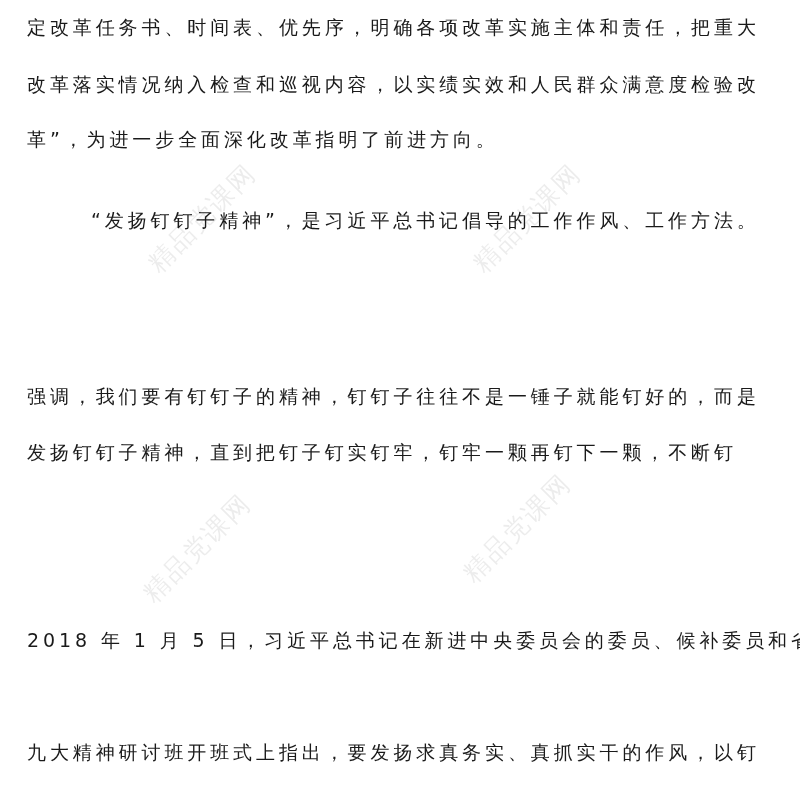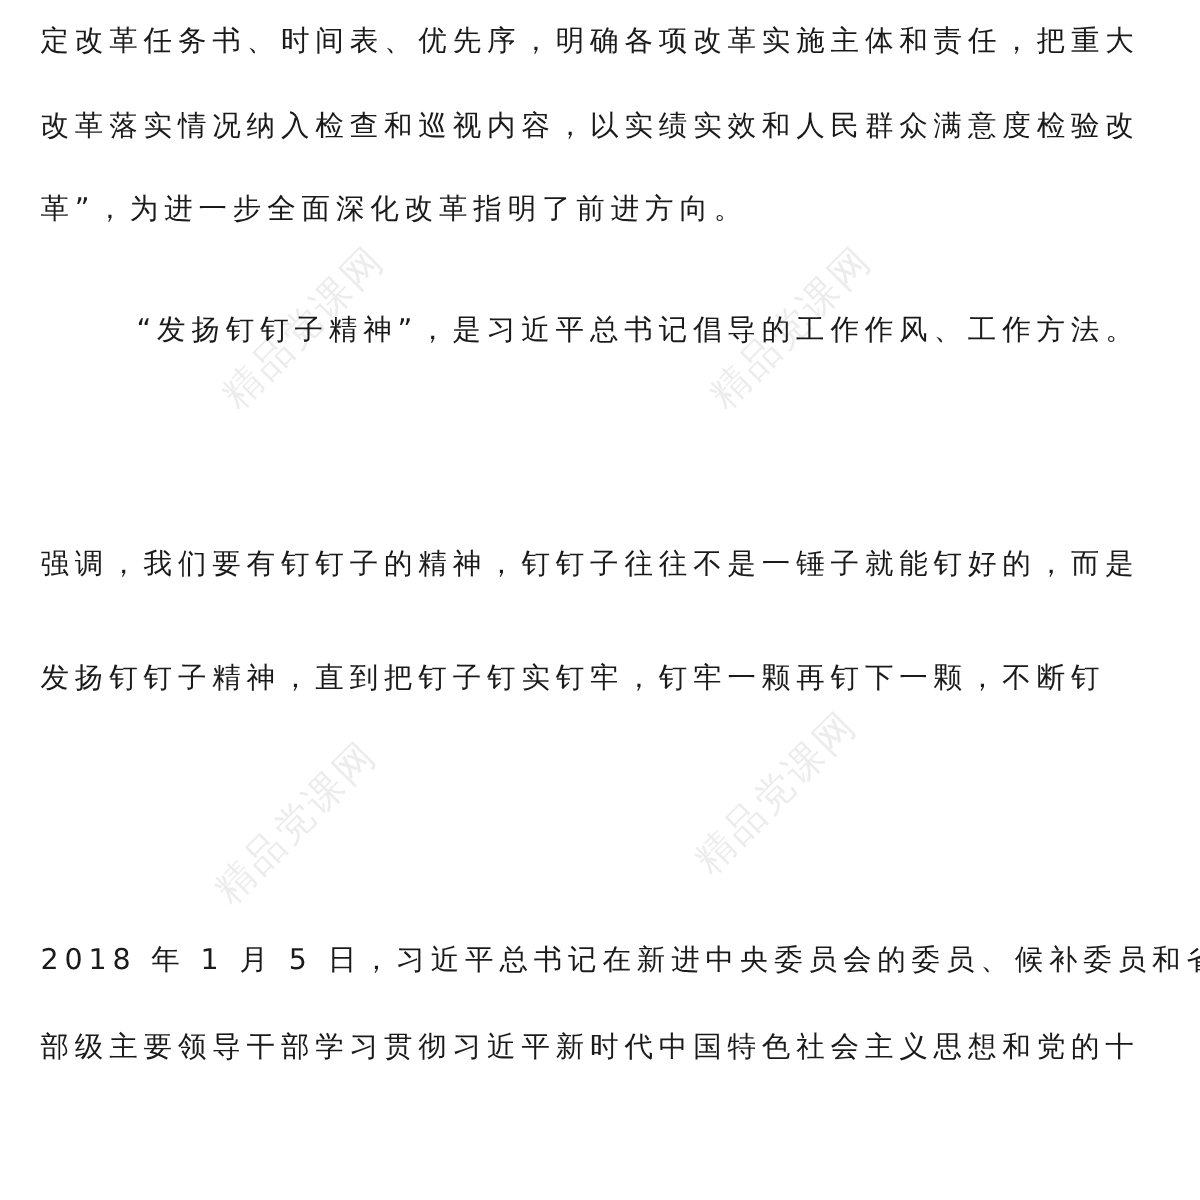--- a/index.html
+++ b/index.html
@@ -25,23 +25,23 @@
 <body>
 
 <div class="page">
 
   <div class="line" style="top:15px">定改革任务书、时间表、优先序，明确各项改革实施主体和责任，把重大</div>
   <div class="line" style="top:127px">革”，为进一步全面深化改革指明了前进方向。</div>
   <div class="line" style="top:72px">改革落实情况纳入检查和巡视内容，以实绩实效和人民群众满意度检验改</div>
 
   <div class="line indent" style="top:208px">“发扬钉钉子精神”，是习近平总书记倡导的工作作风、工作方法。</div>
 
-  <div class="line" style="top:364px">强调，我们要有钉钉子的精神，钉钉子往往不是一锤子就能钉好的，而是</div>
+  <div class="line" style="top:384px">强调，我们要有钉钉子的精神，钉钉子往往不是一锤子就能钉好的，而是</div>
   <div class="line" style="top:440px">发扬钉钉子精神，直到把钉子钉实钉牢，钉牢一颗再钉下一颗，不断钉</div>
 
   <div class="line" style="top:628px">2018 年 1 月 5 日，习近平总书记在新进中央委员会的委员、候补委员和省</div>
-  <div class="line" style="top:686px">部级主要领导干部学习贯彻习近平新时代中国特色社会主义思想和党的十</div>
+  <div class="line" style="top:740px">九大精神研讨班开班式上指出，要发扬求真务实、真抓实干的作风，以钉</div>
 
   <div class="watermark" style="left:165px; top:245px">精品党课网</div>
   <div class="watermark" style="left:490px; top:245px">精品党课网</div>
   <div class="watermark" style="left:160px; top:575px">精品党课网</div>
   <div class="watermark" style="left:480px; top:555px">精品党课网</div>
 </div>
 
 </body></html>

